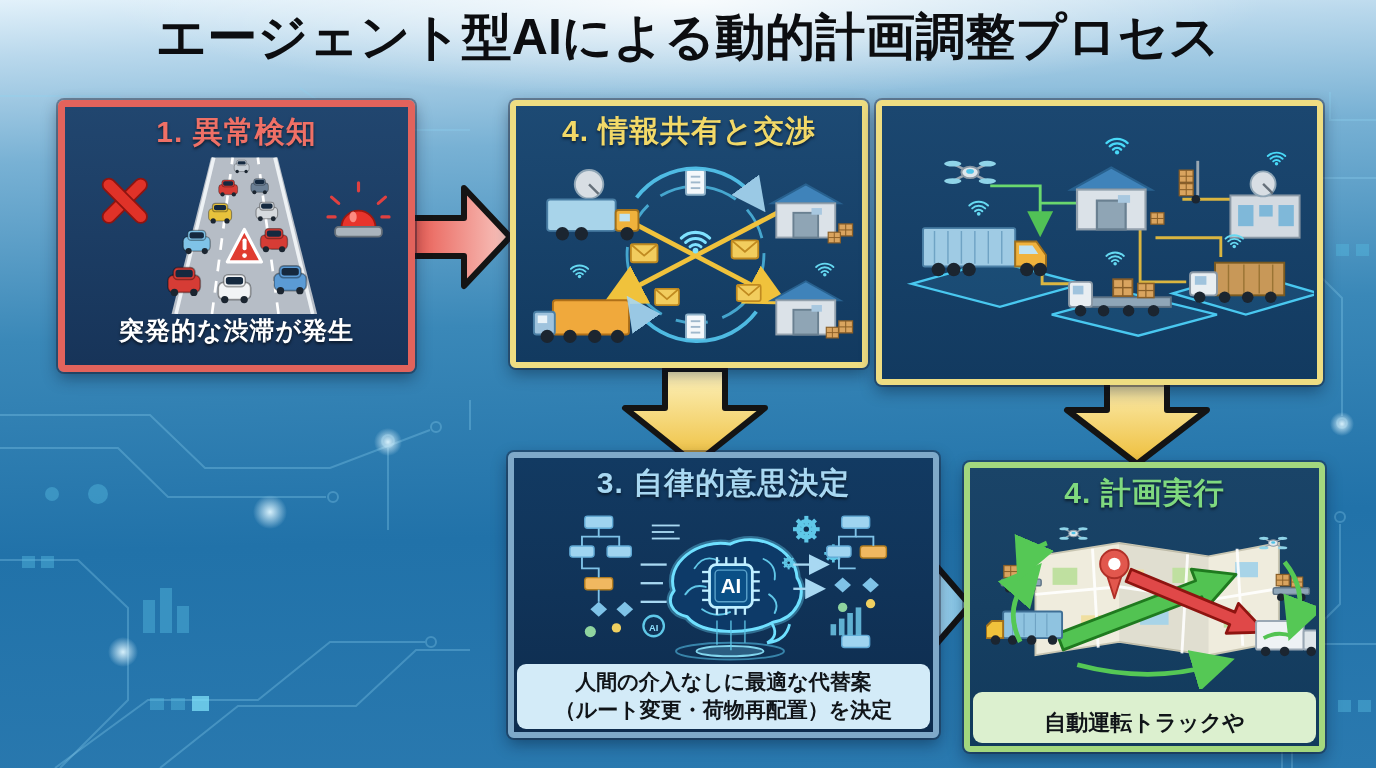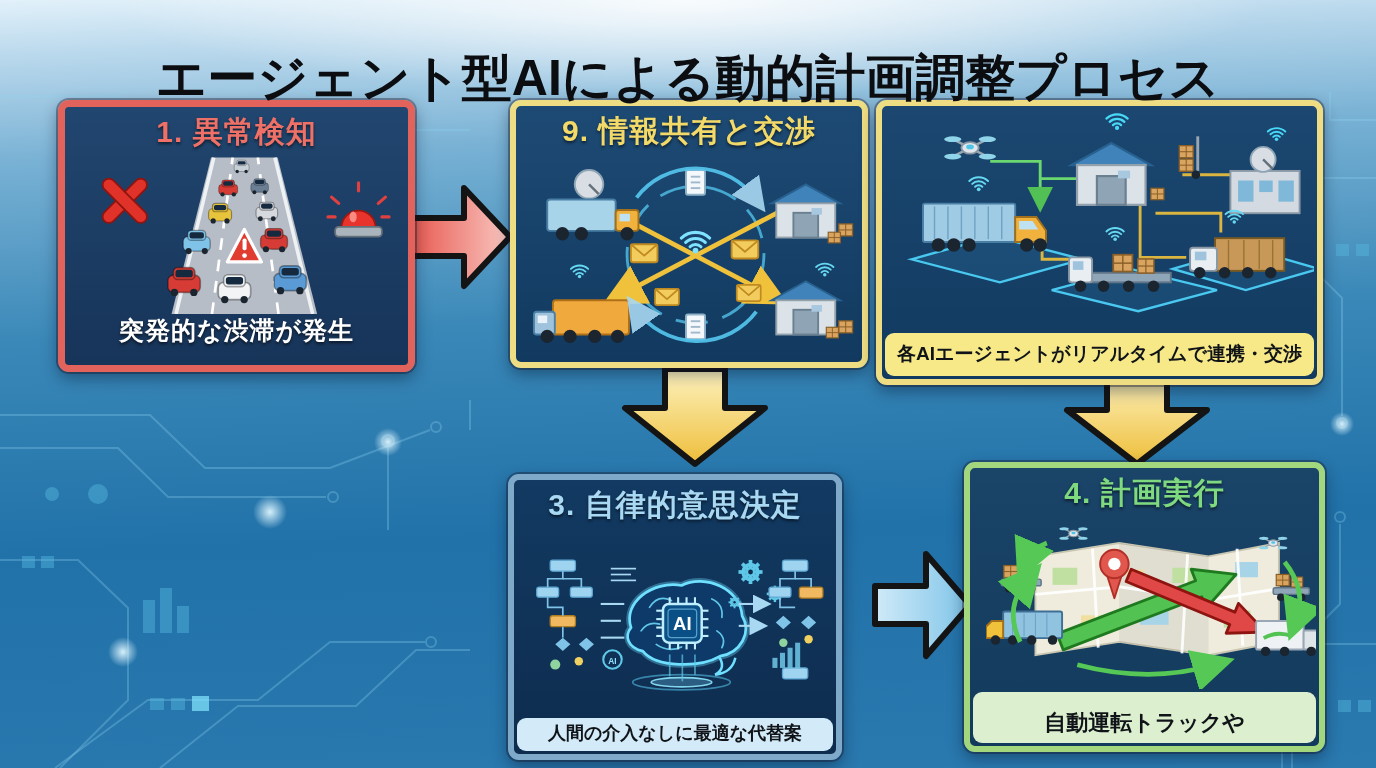--- a/index.html
+++ b/index.html
@@ -4,43 +4,43 @@
 <style>
   * { margin:0; padding:0; box-sizing:border-box; }
   html,body { width:1376px; height:768px; }
   body { font-family:"Liberation Sans","DejaVu Sans",sans-serif; }
   .stage{ position:relative; width:1376px; height:768px; overflow:hidden;
     background:linear-gradient(178deg,#e2f1fa 0%,#b9d8ec 7%,#78b1d4 20%,#3a88b8 42%,#2172a9 68%,#2a79af 100%);}
   .stage::before{ content:""; position:absolute; inset:0;
     background:radial-gradient(ellipse 60% 18% at 50% 0%, rgba(255,255,255,.85), rgba(255,255,255,0) 70%); pointer-events:none;}
   .bgsvg{ position:absolute; inset:0; }
   .title{ position:absolute; top:4px; left:0; width:100%; text-align:center;
-    font-size:50px; font-weight:900; color:#0c0d10; letter-spacing:0; z-index:3;margin-top:41px;}
-  .panel{ position:absolute; border-radius:11px; display:flex; flex-direction:column; z-index:2;
+    font-size:50px; font-weight:900; color:#0c0d10; letter-spacing:0; z-index:3;}
+  .panel{ position:absolute; border-radius:6px; display:flex; flex-direction:column; z-index:2;
     box-shadow:0 0 0 2px rgba(25,20,40,.38), 0 6px 16px rgba(0,15,35,.42);}
   .p1{ left:58px; top:100px; width:357px; height:272px; border:7px solid #e2635c;
        background:linear-gradient(180deg,#21466f,#173459);}
   .p2{ left:510px; top:100px; width:358px; height:268px; border:6px solid #eedd82;
        background:linear-gradient(180deg,#1d4a74,#123a60);}
   .pr{ left:876px; top:100px; width:447px; height:285px; border:6px solid #eedd82;
        background:linear-gradient(180deg,#1b4770,#123a60);}
-  .p3{ left:508px; top:474px; width:334px; height:286px; border:6px solid #7fa9c9;
+  .p3{ left:508px; top:452px; width:431px; height:286px; border:6px solid #7fa9c9;
        background:linear-gradient(180deg,#123a62,#0e2c4e);}
   .p4{ left:964px; top:462px; width:361px; height:290px; border:6px solid #a3d77e;
        background:linear-gradient(180deg,#1a4468,#123a5c);}
   .heading{ text-align:center; font-weight:800; font-size:30px; padding:5px 0 1px;
     text-shadow:0 2px 3px rgba(0,0,0,.55); letter-spacing:1px;}
   .h1{ color:#ef7066; } .h2{ color:#f2d968; } .h3{ color:#a8d8f2; } .h4{ color:#7fd97f; }
   .illus{ flex:1 1 auto; min-height:0; padding:0 3px;margin-left:13px; }
   .illus svg{ display:block; width:100%; height:100%; }
   .caption1{ color:#fff; font-weight:800; font-size:25px; text-align:center;
     padding:0 0 18px; text-shadow:0 2px 3px rgba(0,0,0,.6); letter-spacing:1px;}
   .strip{ margin:3px; border-radius:9px; text-align:center; font-weight:800; color:#101418; }
   .strip-yellow{ background:#f7e988; font-size:19px; padding:8px 1px 9px; letter-spacing:0;}
-  .strip-blue{ background:#d3ebf8; font-size:18px; line-height:1.3; padding:4px 12px 6px;}
+  .strip-blue{ background:#d3ebf8; font-size:21px; line-height:1.3; padding:4px 12px 6px;}
   .strip-green{ background:#dcf0cf; font-size:22px; line-height:1.32; padding:16px 0 6px;}
   .arrow{ position:absolute; z-index:1; }
   .arrow svg{ display:block; width:100%; height:100%; }
 </style>
 </head>
 <body>
 
 <div class="stage">
 
   <svg width="0" height="0" style="position:absolute" aria-hidden="true">
@@ -219,21 +219,21 @@
           <linearGradient id="gr" x1="0" y1="0" x2="1" y2="0">
             <stop offset="0%" stop-color="#e8574e"></stop>
             <stop offset="100%" stop-color="#f8c8c2"></stop>
           </linearGradient>
         </defs>
       <polygon points="3,40 58,40 58,10 104,59 58,108 58,78 3,78" fill="url(#gr)" stroke="#141414" stroke-width="6" stroke-linejoin="round"></polygon>
     </svg>
   </div>
 
   <div class="panel p2">
-    <div class="heading h2">9. 情報共有と交渉</div>
+    <div class="heading h2">4. 情報共有と交渉</div>
     <div class="illus">
       <svg viewBox="0 0 344 210" preserveAspectRatio="xMidYMid meet">
         <circle cx="172" cy="102" r="72" fill="none" stroke="#55c8f0" stroke-width="3" stroke-dasharray="34 16" opacity=".75"></circle>
         <line x1="86" y1="58" x2="250" y2="144" stroke="#f0c23c" stroke-width="5" marker-end="url(#yhead)"></line>
         <line x1="258" y1="58" x2="94" y2="144" stroke="#f0c23c" stroke-width="5" marker-end="url(#yhead)"></line>
         <use href="#wifi" transform="translate(172,96) scale(1.15)" color="#7fe2ff"></use>
         <use href="#doc" transform="translate(172,26)"></use>
         <use href="#doc" transform="translate(172,178)"></use>
         <use href="#env" transform="translate(118,100)"></use>
         <use href="#env" transform="translate(224,96)"></use>
@@ -357,21 +357,20 @@
           <circle cx="0" cy="36" r="6" fill="#1b2530"></circle>
             <circle cx="26" cy="36" r="6" fill="#1b2530"></circle>
             <circle cx="50" cy="36" r="6" fill="#1b2530"></circle>
             <circle cx="74" cy="36" r="6" fill="#1b2530"></circle>
           <use href="#wifi" transform="translate(36,-18) scale(.7)" color="#66d9f2"></use>
         </g>
         <use href="#wifi" transform="translate(228,14) scale(.85)" color="#49d9f8"></use>
         <use href="#wifi" transform="translate(394,26) scale(.7)" color="#49d9f8"></use>
       </svg>
     </div>
-    <div class="strip strip-yellow">各AIエージェントがリアルタイムで連携・交渉</div>
   </div>
 
   <div class="arrow" style="left:620px;top:366px;width:150px;height:102px">
     <svg viewBox="0 0 150 102">
       <defs>
           <linearGradient id="gy" x1="0" y1="0" x2="0" y2="1">
             <stop offset="0%" stop-color="#fdf3c0"></stop>
             <stop offset="100%" stop-color="#eebe3a"></stop>
           </linearGradient>
         </defs>
@@ -491,20 +490,21 @@
         <g fill="#6fc8e8" opacity=".85">
           <rect x="288" y="128" width="6" height="12"></rect>
             <rect x="297" y="122" width="6" height="18"></rect>
             <rect x="306" y="116" width="6" height="24"></rect>
             <rect x="315" y="110" width="6" height="30"></rect>
         </g>
       </svg>
     </div>
     <div class="strip strip-blue">
       <div>人間の介入なしに最適な代替案</div>
+      <div>（ルート変更・荷物再配置）を決定</div>
     </div>
   </div>
 
   <div class="arrow" style="left:872px;top:542px;width:102px;height:126px">
     <svg viewBox="0 0 102 126">
       <defs>
           <linearGradient id="gb" x1="0" y1="0" x2="1" y2="0">
             <stop offset="0%" stop-color="#cfeaf8"></stop>
             <stop offset="100%" stop-color="#7fc4e8"></stop>
           </linearGradient>

